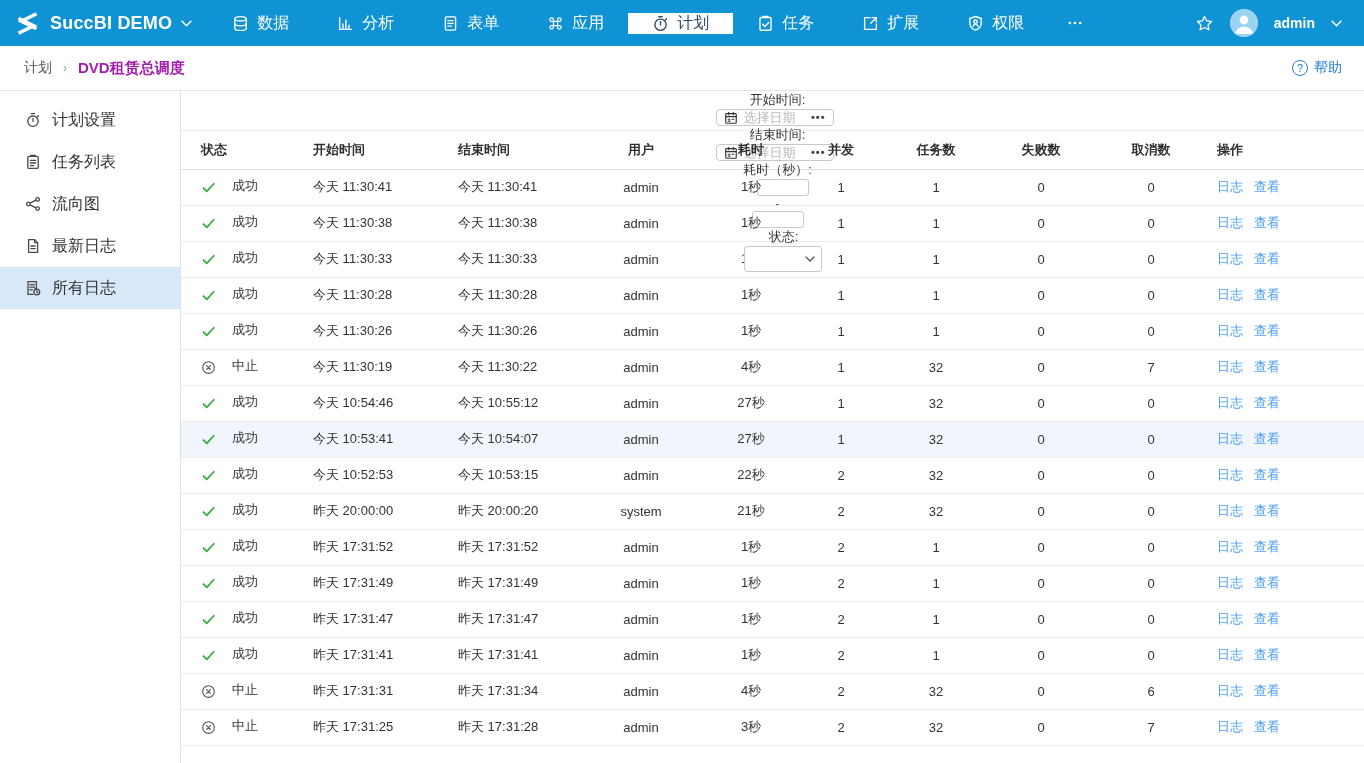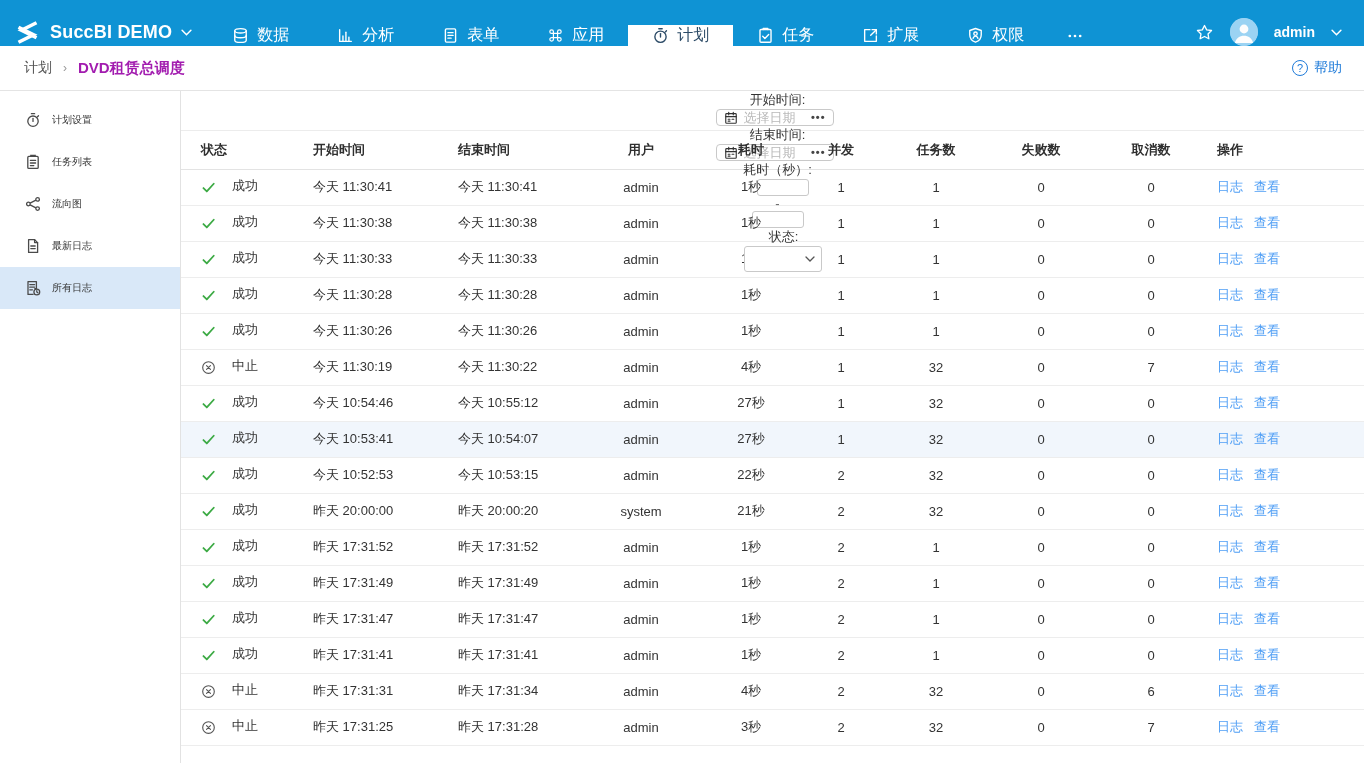--- a/index.html
+++ b/index.html
@@ -9,21 +9,21 @@
   *{box-sizing:border-box;}
   html,body{margin:0;padding:0;}
   body{
     width:1364px;height:763px;overflow:hidden;background:#fff;color:#333;
     font-family:"Liberation Sans","DejaVu Sans",sans-serif;font-size:13px;
   }
   svg{display:block;}
   .ic{display:inline-flex;align-items:center;justify-content:center;flex:none;}
 
   
-  .topbar{height:46px;background:var(--topbar);display:flex;align-items:flex-end;color:#fff;}
+  .topbar{height:46px;background:var(--topbar);display:flex;align-items:center;color:#fff;}
   .brand{display:flex;align-items:center;gap:9px;padding:0 16px 0 14px;cursor:pointer;}
   .brand-name{font-size:18px;font-weight:bold;letter-spacing:.2px;}
   .topnav{display:flex;align-items:stretch;}
   .nav-item{display:flex;align-items:center;gap:8px;padding:0 24px;font-size:16px;cursor:pointer;white-space:nowrap;}
   .nav-item.active{background:#fff;color:var(--topbar-active);}
   .nav-more{display:flex;align-items:center;padding:0 18px;cursor:pointer;}
   .topbar-right{margin-left:auto;display:flex;align-items:center;gap:16px;padding-right:22px;}
   .avatar{width:28px;height:28px;border-radius:50%;background:#9bd3f3;overflow:hidden;cursor:pointer;}
   .user-name{font-size:14px;font-weight:bold;cursor:pointer;}
 
@@ -31,21 +31,21 @@
   .crumbbar{height:45px;display:flex;align-items:center;padding:0 22px 0 24px;border-bottom:1px solid #e4e4e4;}
   .crumb-root{font-size:14px;color:#555;cursor:pointer;}
   .crumb-sep{color:#999;margin:0 11px;font-size:12px;}
   .crumb-current{font-size:15px;font-weight:bold;color:#a21caf;}
   .help-link{margin-left:auto;display:flex;align-items:center;gap:6px;color:var(--help);font-size:14px;text-decoration:none;cursor:pointer;}
   .help-q{width:16px;height:16px;border:1px solid var(--help);border-radius:50%;display:inline-flex;align-items:center;justify-content:center;font-size:11px;}
 
   
   .layout{display:flex;height:672px;}
   .sidebar{width:181px;flex:none;border-right:1px solid #e2e2e2;padding-top:8px;}
-  .side-item{height:42px;display:flex;align-items:center;gap:11px;padding-left:25px;font-size:10px;color:#333;cursor:pointer;}
+  .side-item{height:42px;display:flex;align-items:center;gap:11px;padding-left:25px;font-size:16px;color:#333;cursor:pointer;}
   .side-item .ic{color:#4a4a4a;}
   .side-item.active{background:var(--sidesel);}
   .main{flex:1;min-width:0;}
 
   
   .filterbar{height:40px;display:flex;align-items:center;padding-left:10px;border-bottom:1px solid #ececec;color:#333;flex-direction:column;}
   .flabel{white-space:nowrap;}
   .datefield{display:flex;align-items:center;gap:6px;width:118px;height:26px;border:1px solid #c9c9c9;border-radius:4px;background:#fff;padding:0 7px;margin:0 14px 0 8px;cursor:text;}
   .datefield .ic{color:#333;}
   .datefield input{border:none;outline:none;padding:0;width:100%;min-width:0;font-size:13px;font-family:inherit;color:#333;background:transparent;}

